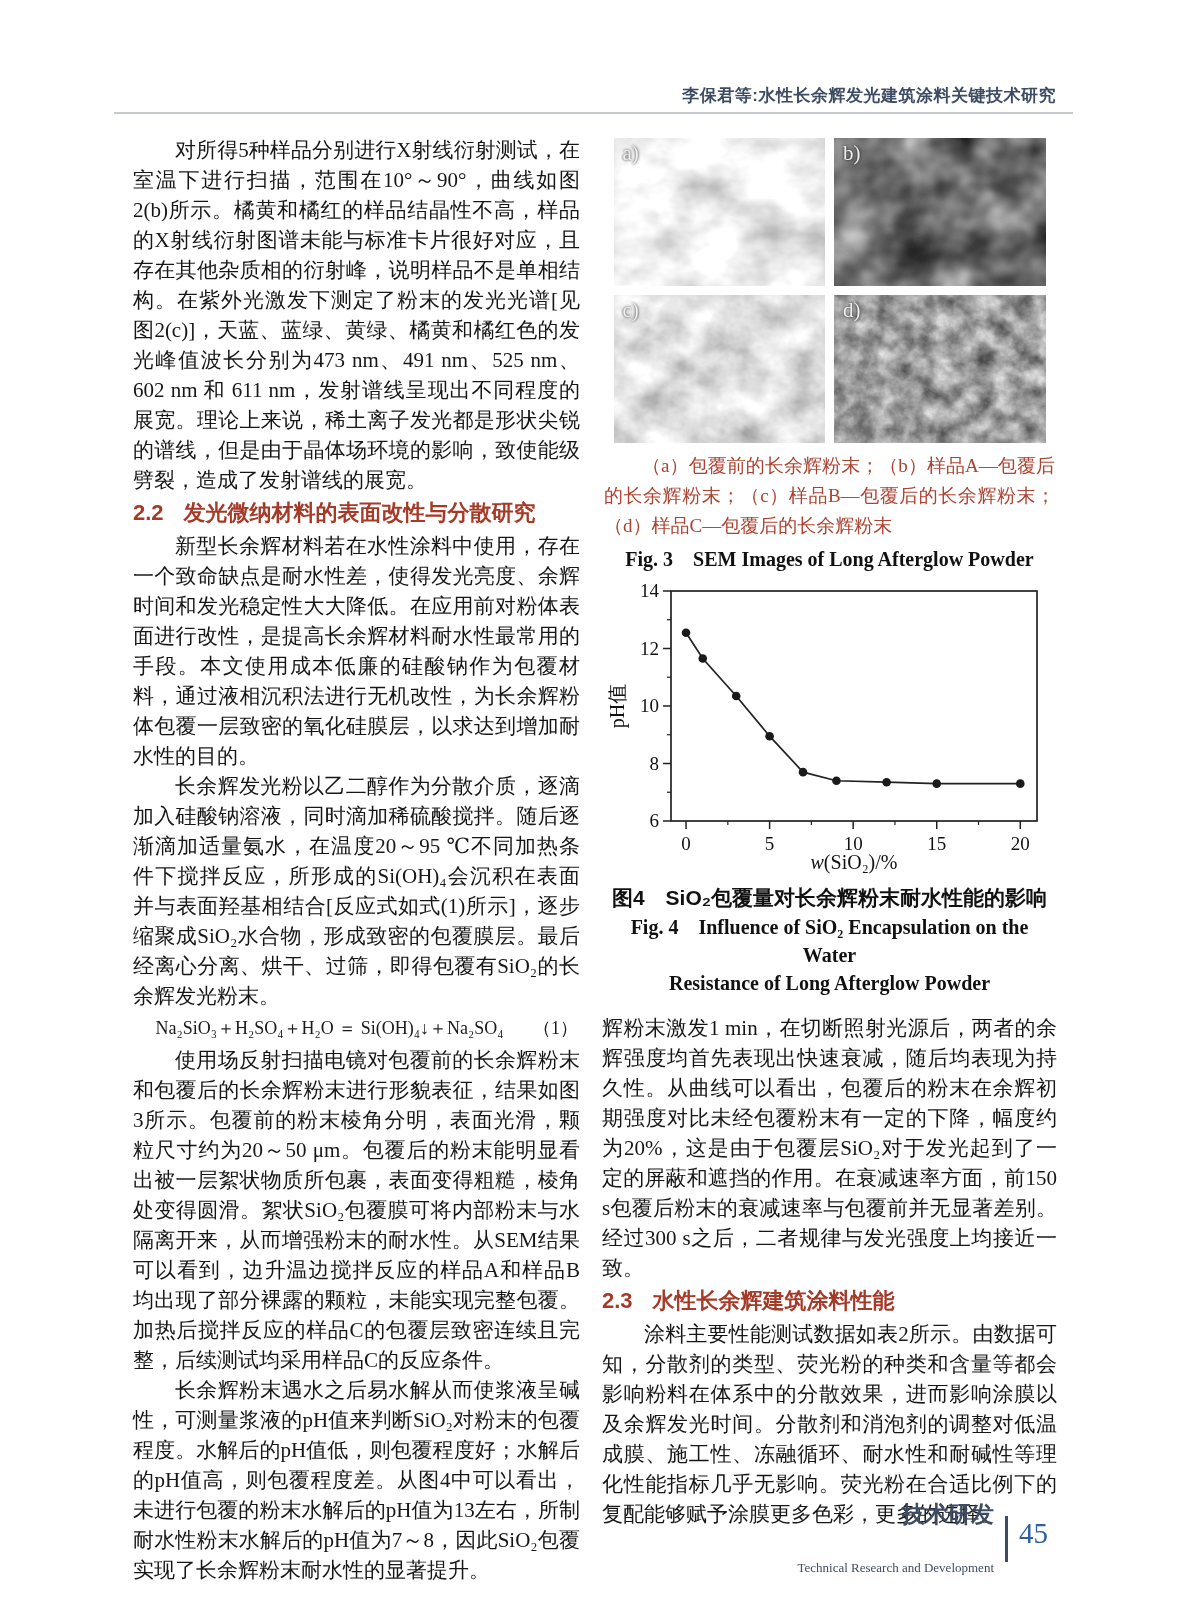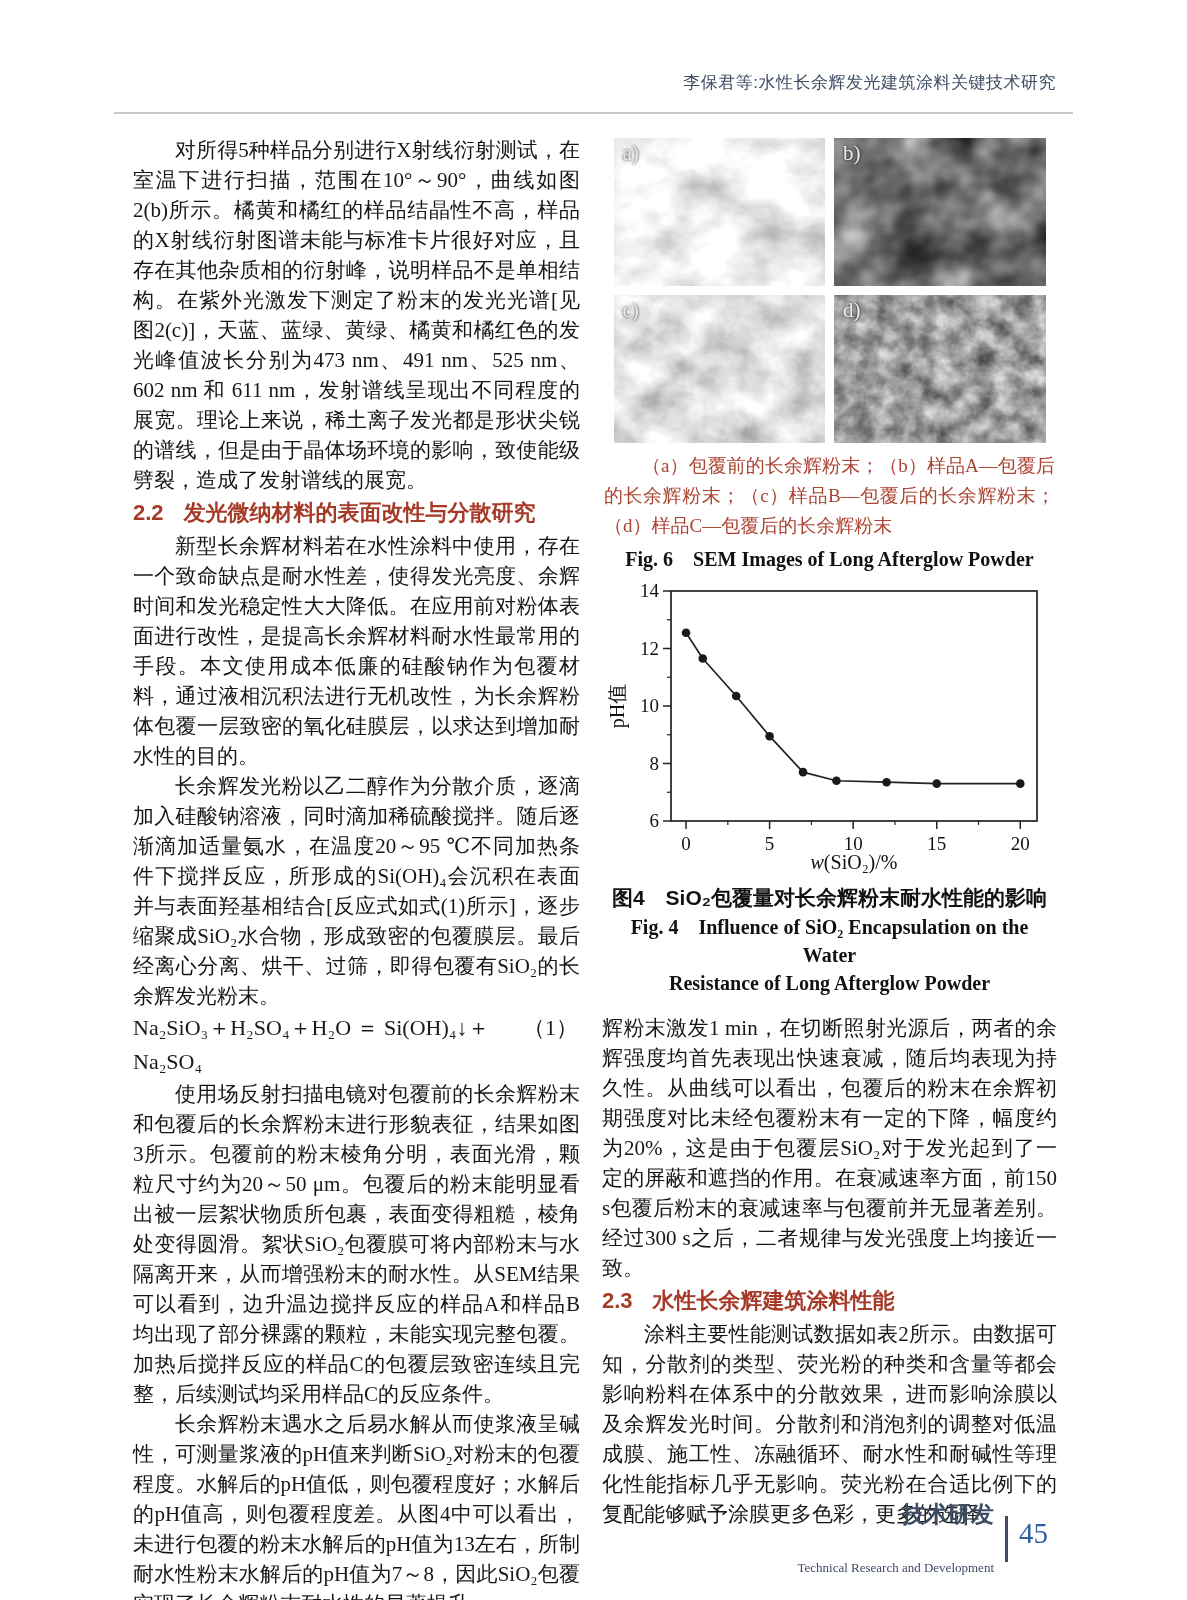--- a/index.html
+++ b/index.html
@@ -2,43 +2,43 @@
 <html style="--heading-red: #a53a28; --caption-red: #ab4331; --footer-navy: #3e4c63; --page-blue: #2f5fa0; --rule-gray: #c4cad0;"><head>
 <meta charset="utf-8">
 <style>
   * { box-sizing: border-box; margin: 0; padding: 0; }
   html,body { background:#ffffff; }
   body {
     width:1187px; height:1600px; position:relative; overflow:hidden;
     font-family:"Liberation Serif","DejaVu Serif",serif; color:#1a1a1a;
   }
   .running-head {
-    position:absolute; top:71px; right:131px;
+    position:absolute; top:84px; right:131px;
     font-family:"Liberation Sans","DejaVu Sans",sans-serif;
-    font-size:17px; font-weight:400; color:var(--footer-navy,#47566a);
+    font-size:17px; font-weight:700; color:var(--footer-navy,#47566a);
     letter-spacing:0.5px;
   }
   .head-rule {
     position:absolute; top:112px; left:114px; right:114px; height:2px;
     background:var(--rule-gray,#c3c9cf);
   }
   .columns { position:absolute; top:135px; left:133px; width:924px; display:flex; gap:22px; }
   .col-left  { width:447px; }
   .col-right { width:455px; }
   p.body {
     font-size:21px; line-height:30px; text-align:justify; color:#161616;
     text-indent:2em;
   }
   h2.sec {
     font-family:"Liberation Sans","DejaVu Sans",sans-serif;
     font-size:22px; line-height:34px; font-weight:bold;
     color:var(--heading-red,#a53a28); margin:1px 0;
   }
   h2.sec .sec-num { margin-right:0.9em; }
-  .equation-row { position:relative; font-size:22px; line-height:34px; padding-right:3em; }
+  .equation-row { position:relative; font-size:18px; line-height:34px; text-align:center; padding-right:3em; }
   .equation-row .eq-no { position:absolute; right:2px; top:0; }
   
   .sem-grid { display:grid; grid-template-columns:1fr 1fr; gap:9px; width:432px; margin:3px auto 6px auto; }
   .sem-panel { position:relative; height:148px; overflow:hidden; background:#222; }
   .sem-panel svg.noise { display:block; width:100%; height:100%; }
   .sem-label {
     position:absolute; top:3px; left:9px; color:#f0f0f0; font-size:21px;
     font-family:"Liberation Serif",serif; text-shadow:0 0 3px #000;
   }
   .fig-note {
@@ -157,21 +157,21 @@
         <span class="sem-label">c)</span>
       </div>
       <div class="sem-panel">
         <svg class="noise">
             <rect width="100%" height="100%" fill="#4b4b4b" filter="url(#sem-d)"></rect>
           </svg>
         <span class="sem-label">d)</span>
       </div>
     </div>
     <p class="fig-note">（a）包覆前的长余辉粉末；（b）样品A—包覆后的长余辉粉末；（c）样品B—包覆后的长余辉粉末；（d）样品C—包覆后的长余辉粉末</p>
-    <div class="fig-cap-en">Fig. 6　SEM Images of Long Afterglow Powder</div>
+    <div class="fig-cap-en">Fig. 3　SEM Images of Long Afterglow Powder</div>
 
     <div class="chart-wrap">
       <svg width="446" height="300" viewBox="0 0 446 300">
           <rect x="64" y="12" width="366" height="230" fill="none" stroke="#222" stroke-width="1.7"></rect>
           <line x1="64" y1="242" x2="56" y2="242" stroke="#222" stroke-width="1.5"></line>
           <text x="52" y="248" text-anchor="end" font-size="19" fill="#111">6</text>
           <line x1="64" y1="184.5" x2="56" y2="184.5" stroke="#222" stroke-width="1.5"></line>
           <text x="52" y="190.5" text-anchor="end" font-size="19" fill="#111">8</text>
           <line x1="64" y1="127" x2="56" y2="127" stroke="#222" stroke-width="1.5"></line>
           <text x="52" y="133" text-anchor="end" font-size="19" fill="#111">10</text>

